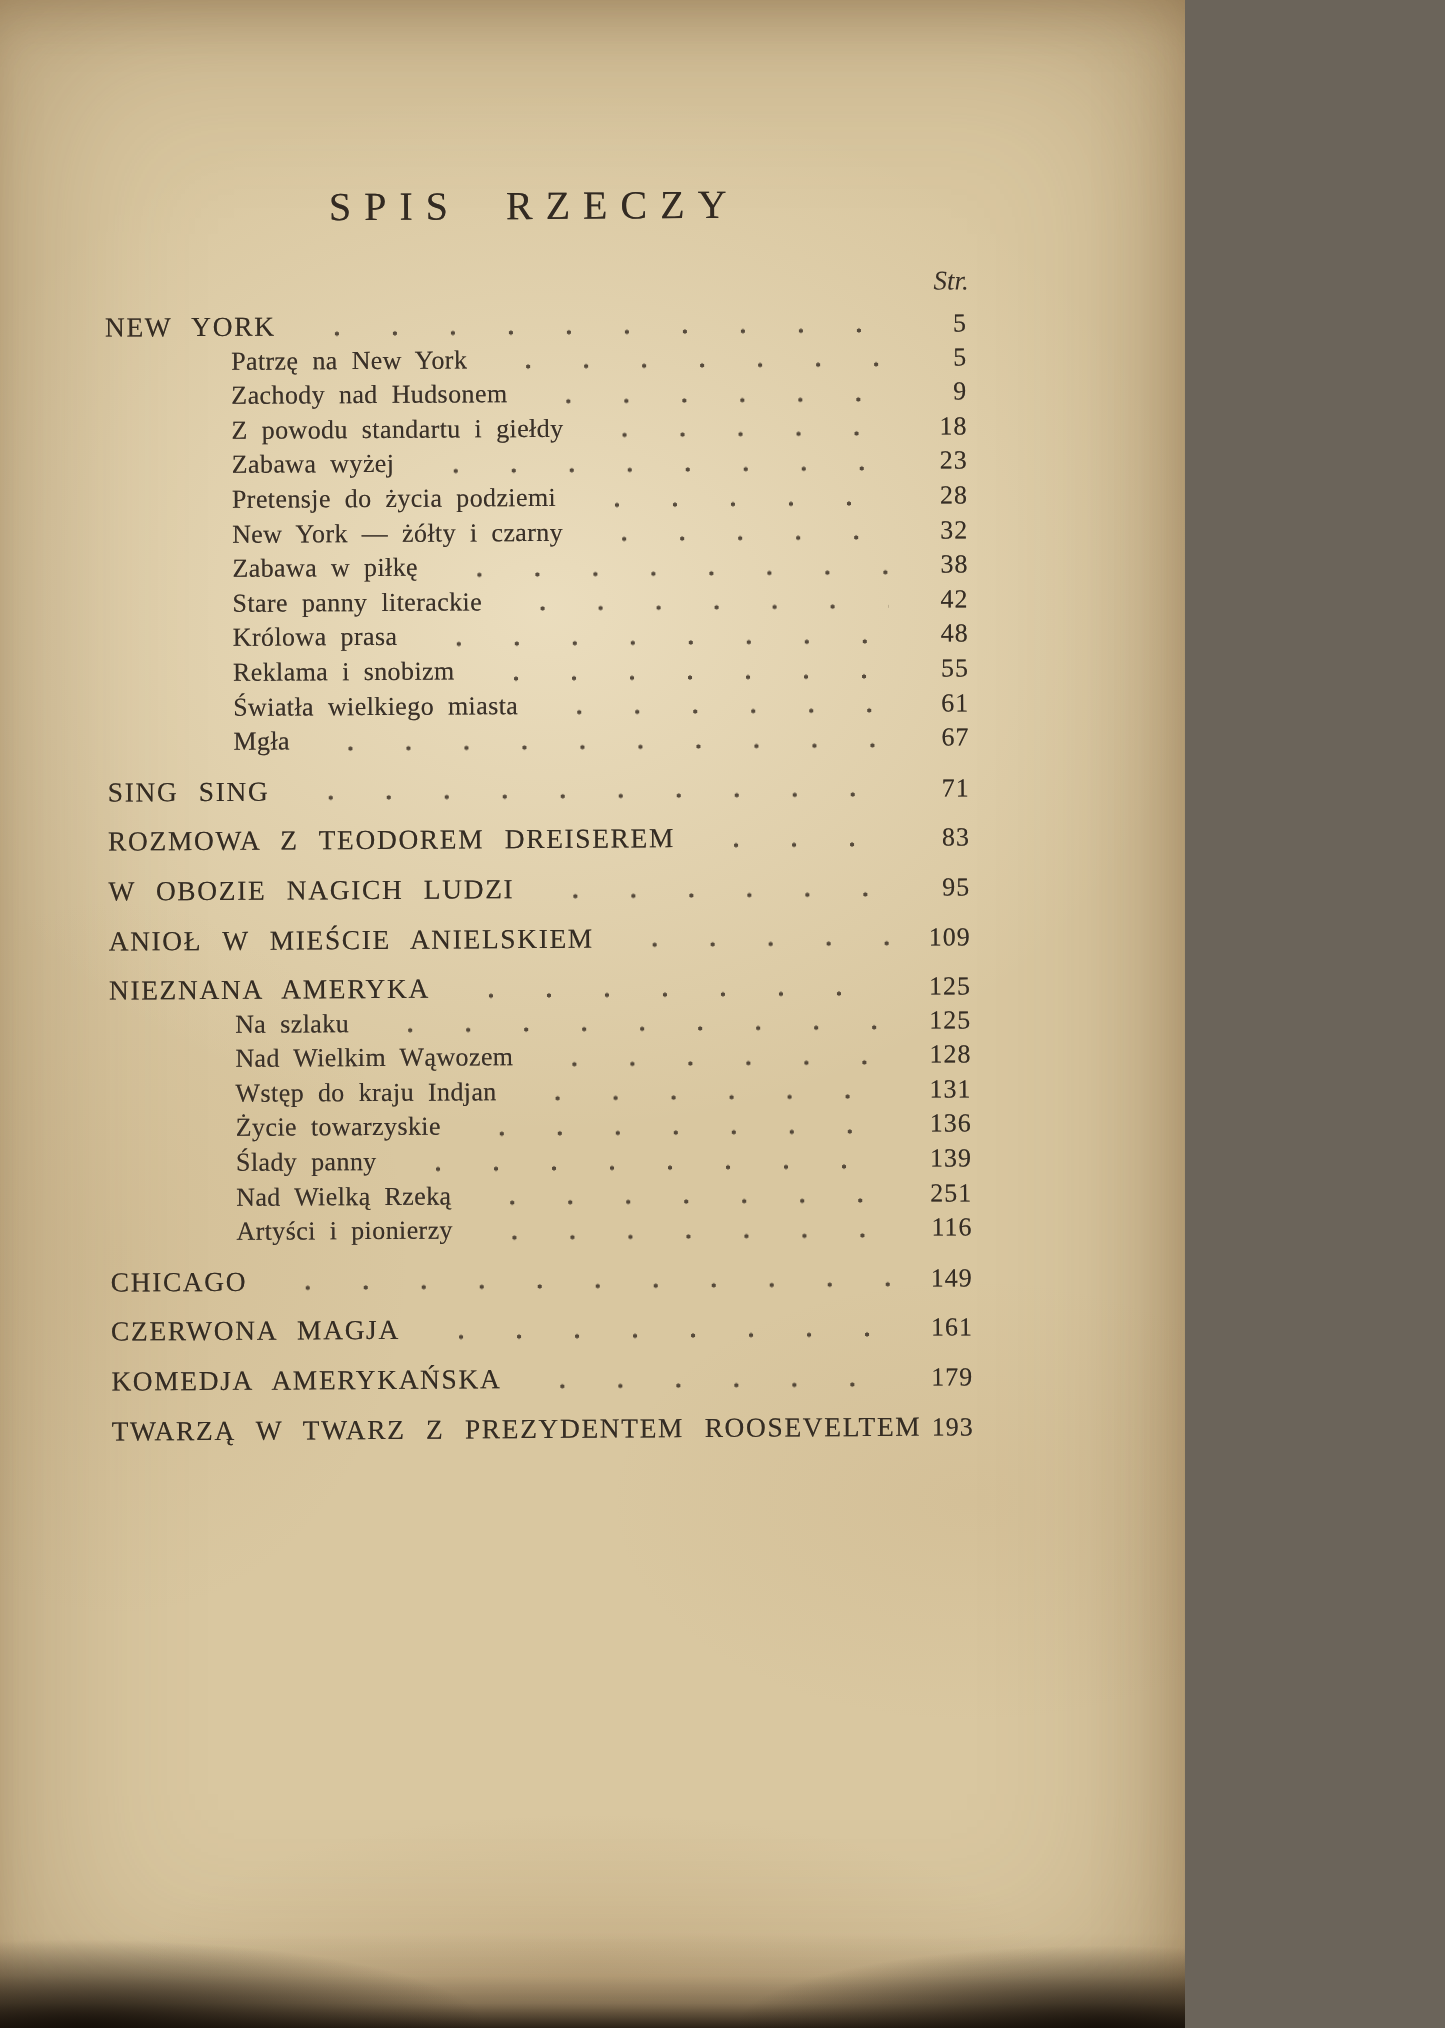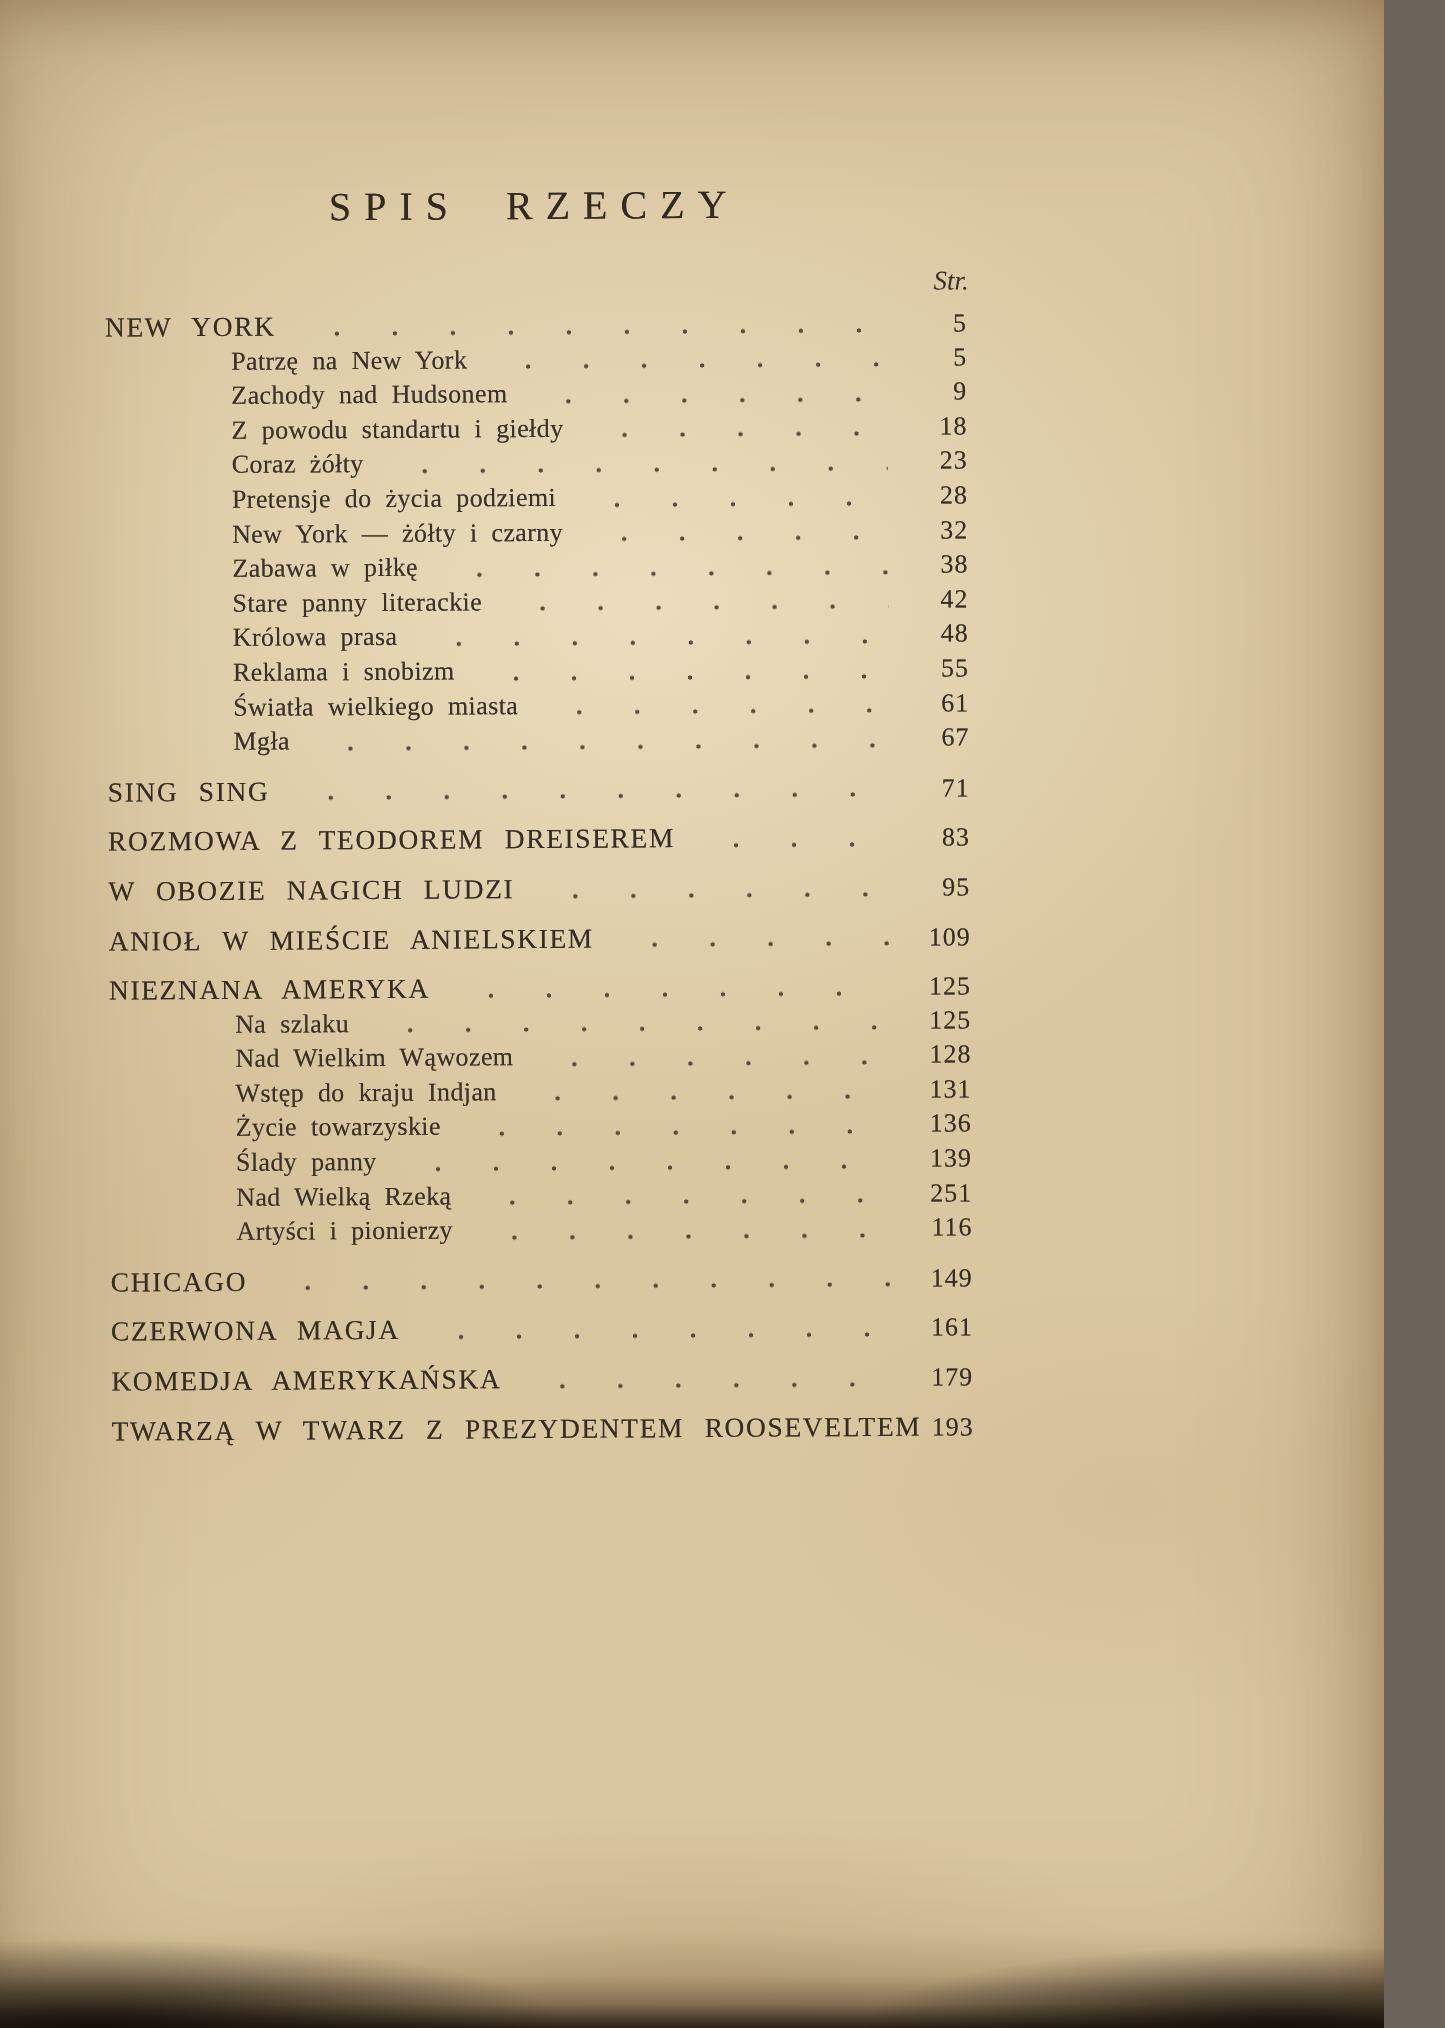--- a/index.html
+++ b/index.html
@@ -1,19 +1,19 @@
 <!DOCTYPE html>
 <html><head>
 <meta charset="utf-8">
 <style>
   html, body { margin: 0; padding: 0; background: #6b645a; }
 
   .page {
     position: relative;
-    width: 1384px;
+    width: 1185px;
     height: 2028px;
     overflow: hidden;
     font-family: "Liberation Serif", "DejaVu Serif", serif;
     color: #3a3129;
     background-color: #d9c7a0;
     background-image:
       radial-gradient(ellipse 950px 750px at 46% 30%, rgba(249,239,214,0.55), rgba(249,239,214,0) 70%),
       radial-gradient(ellipse 520px 320px at 82% 74%, rgba(168,129,79,0.10), rgba(168,129,79,0) 70%),
       radial-gradient(ellipse 420px 520px at 10% 62%, rgba(163,126,77,0.10), rgba(163,126,77,0) 70%),
       radial-gradient(ellipse 650px 220px at 50% 97%, rgba(150,110,65,0.16), rgba(150,110,65,0) 70%);
@@ -149,21 +149,21 @@
           <span class="toc-title">Zachody nad Hudsonem</span>
           <span class="leader"></span>
           <span class="toc-page">9</span>
         </div>
         <div class="toc-row level-1">
           <span class="toc-title">Z powodu standartu i giełdy</span>
           <span class="leader"></span>
           <span class="toc-page">18</span>
         </div>
         <div class="toc-row level-1">
-          <span class="toc-title">Coraz żółty</span>
+          <span class="toc-title">Zabawa wyżej</span>
           <span class="leader"></span>
           <span class="toc-page">23</span>
         </div>
         <div class="toc-row level-1">
           <span class="toc-title">Pretensje do życia podziemi</span>
           <span class="leader"></span>
           <span class="toc-page">28</span>
         </div>
         <div class="toc-row level-1">
           <span class="toc-title">New York — żółty i czarny</span>

